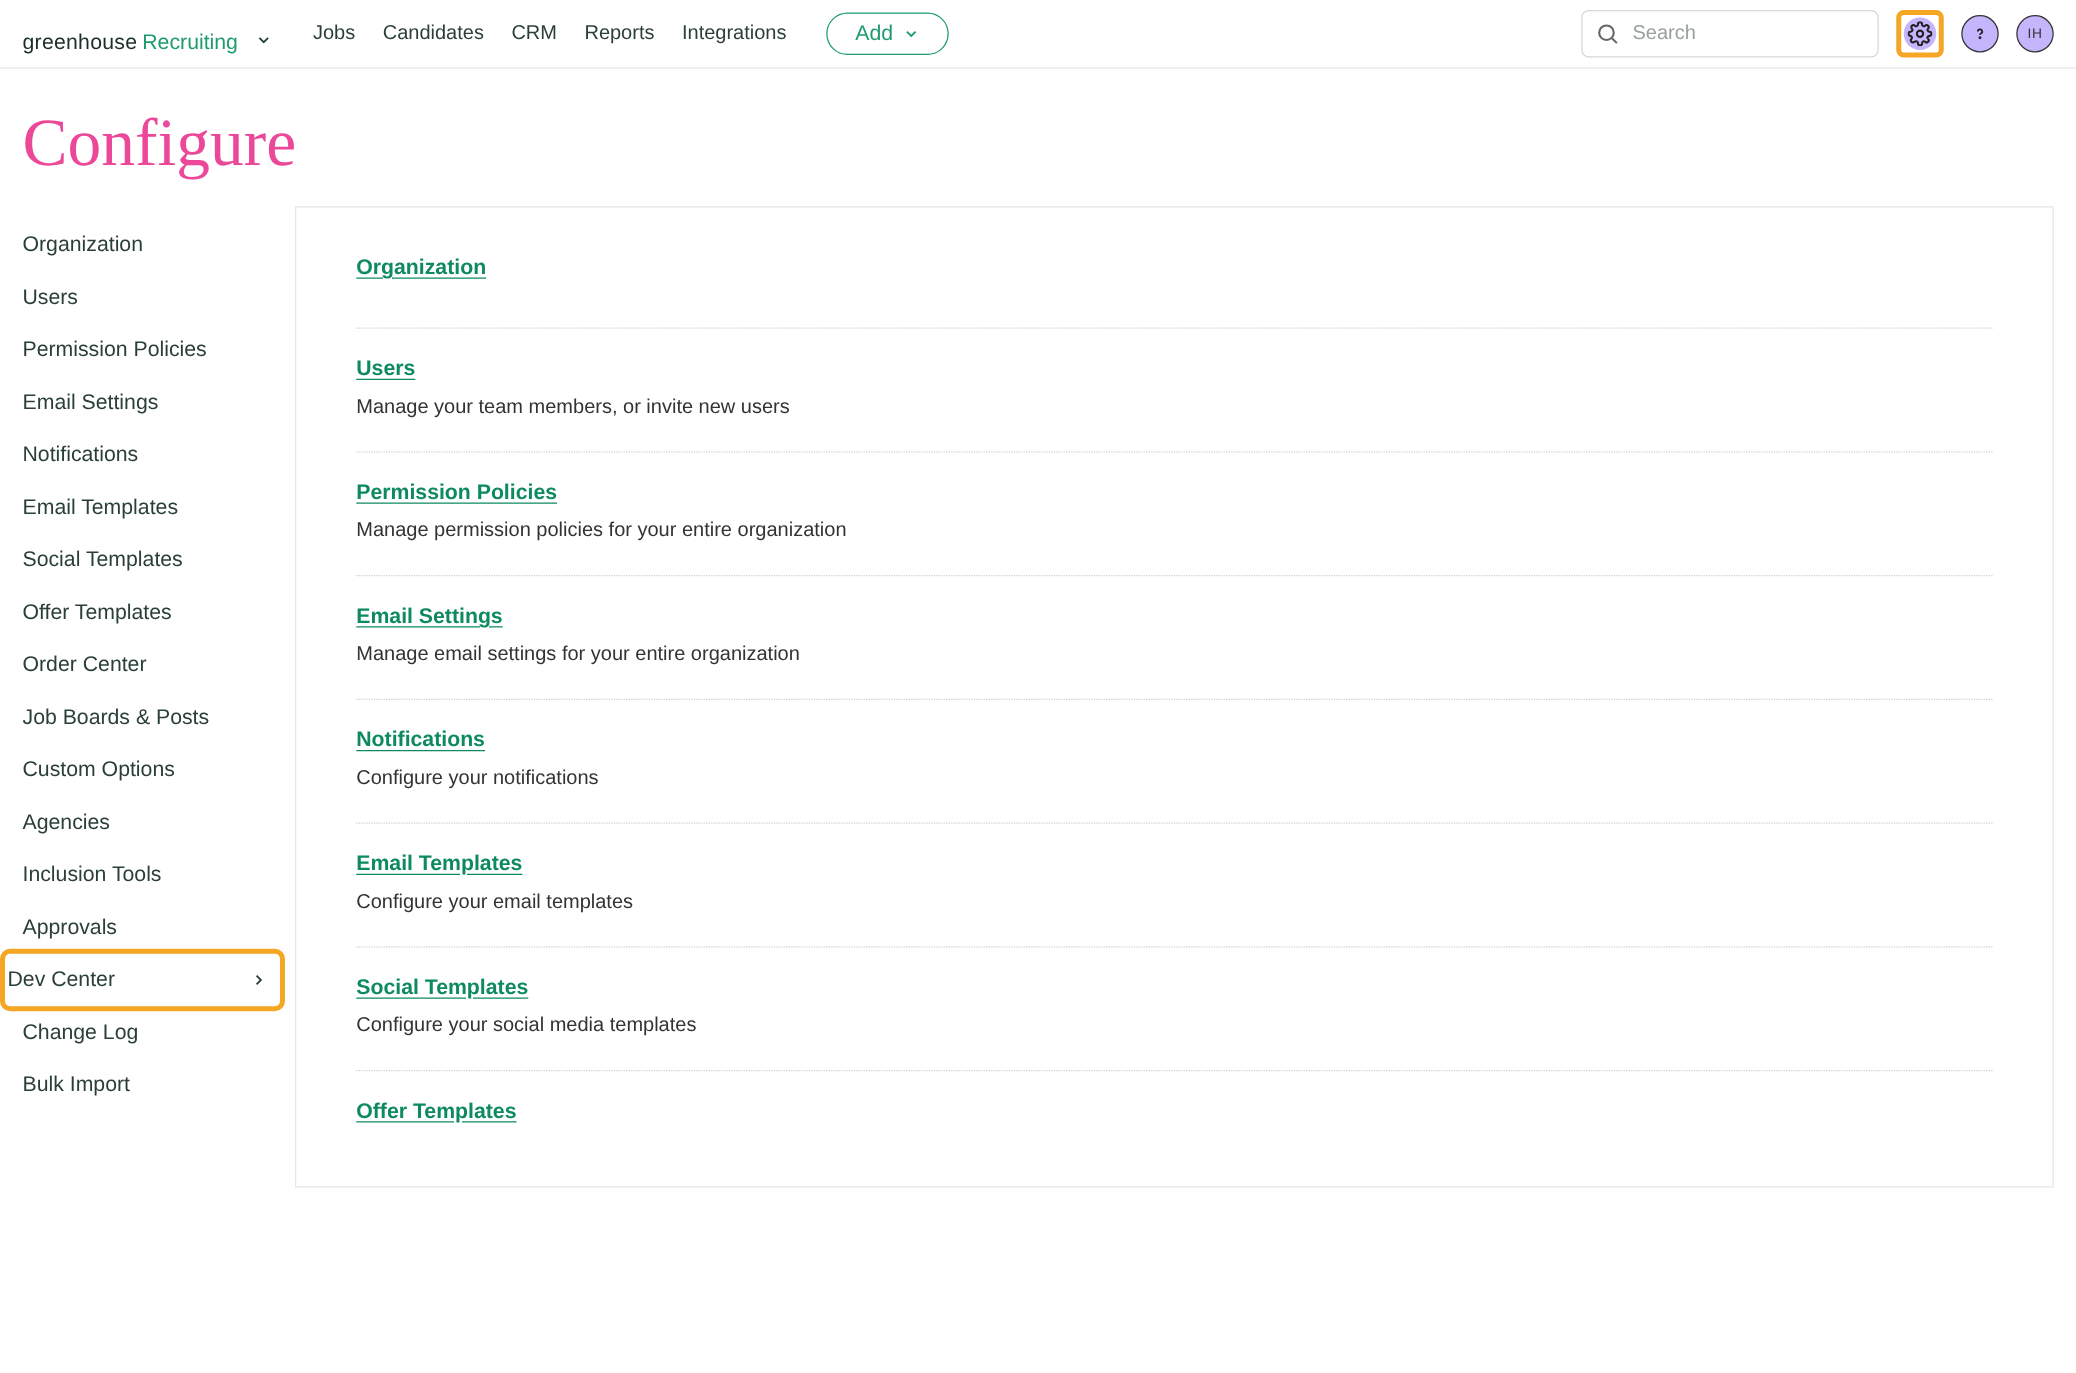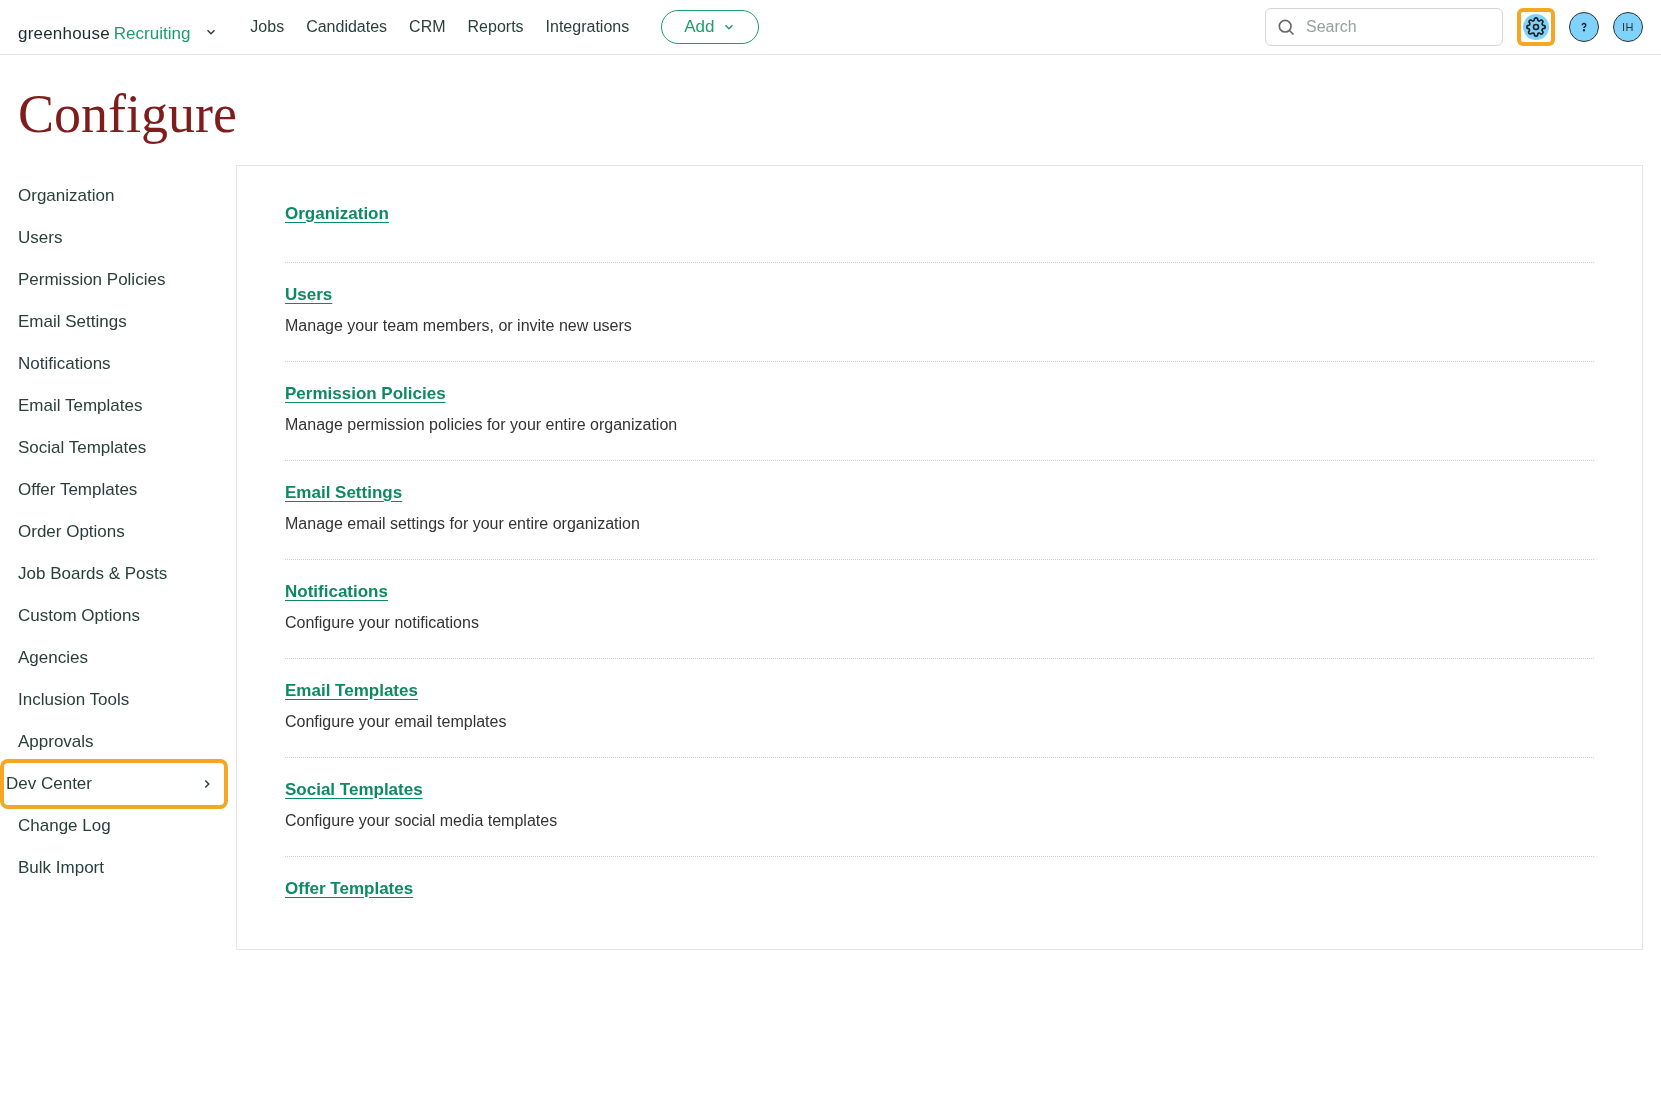--- a/index.html
+++ b/index.html
@@ -58,34 +58,34 @@
     }
     .search-wrap input::placeholder { color: #9aa0a0; }
     .icon-btn {
       width: 30px; height: 30px;
       border: 1.5px solid #333;
       border-radius: 50%;
       display: inline-flex; align-items: center; justify-content: center;
       cursor: pointer;
       font-size: 13px;
       color: #333;
-      background: #7dd3fc;
+      background: #c4b5fd;
     }
     .gear-highlight {
       border: 4px solid #f5a623;
       border-radius: 6px;
       padding: 2px;
       display: inline-flex;
     }
     .gear-highlight .icon-btn { border: none; width: 26px; height: 26px; }
     .page-title {
       font-family: Georgia, "Times New Roman", serif;
       font-size: 54px;
       font-weight: 500;
-      color: #7f1d1d;
+      color: #ec4899;
       padding: 28px 18px 20px 18px;
     }
     .layout { display: flex; padding: 0 18px 40px 18px; gap: 0; }
     .sidebar { width: 200px; flex-shrink: 0; padding-top: 10px; }
     .sidebar-item {
       font-size: 17px;
       color: #2b3f3a;
       padding: 11px 4px 11px 0;
       cursor: pointer;
       display: flex;
@@ -212,21 +212,21 @@
       <div class="sidebar-item">
         <span>Email Templates</span>
       </div>
       <div class="sidebar-item">
         <span>Social Templates</span>
       </div>
       <div class="sidebar-item">
         <span>Offer Templates</span>
       </div>
       <div class="sidebar-item">
-        <span>Order Options</span>
+        <span>Order Center</span>
       </div>
       <div class="sidebar-item">
         <span>Job Boards &amp; Posts</span>
       </div>
       <div class="sidebar-item">
         <span>Custom Options</span>
       </div>
       <div class="sidebar-item">
         <span>Agencies</span>
       </div>

